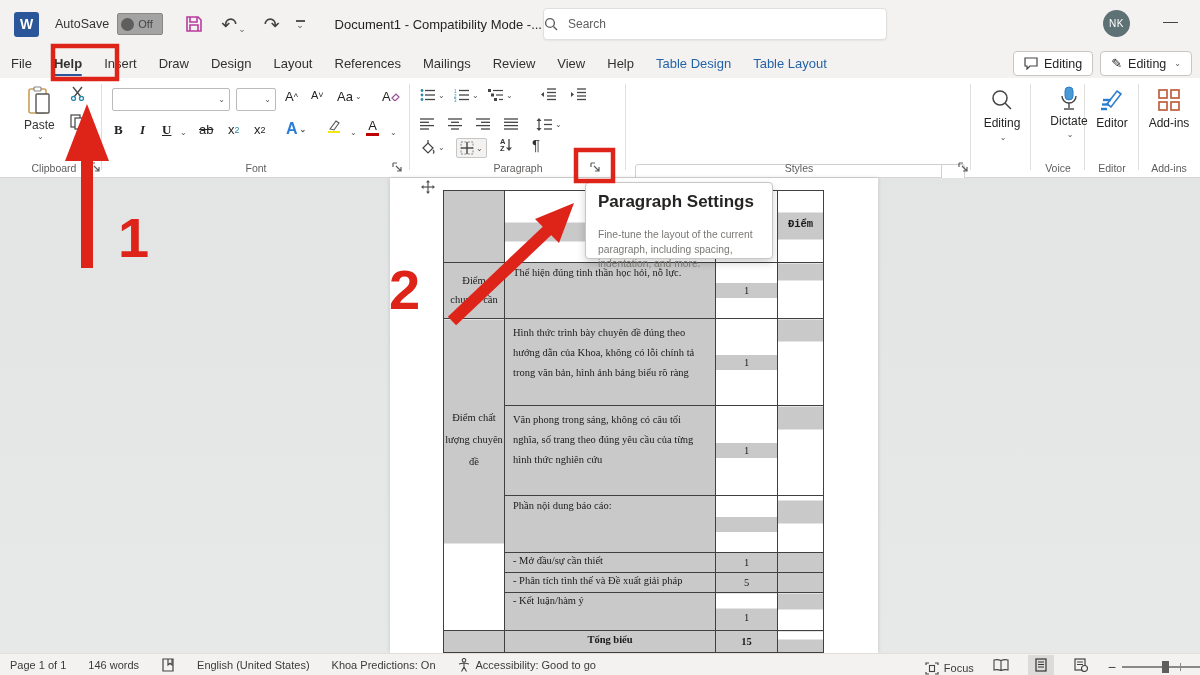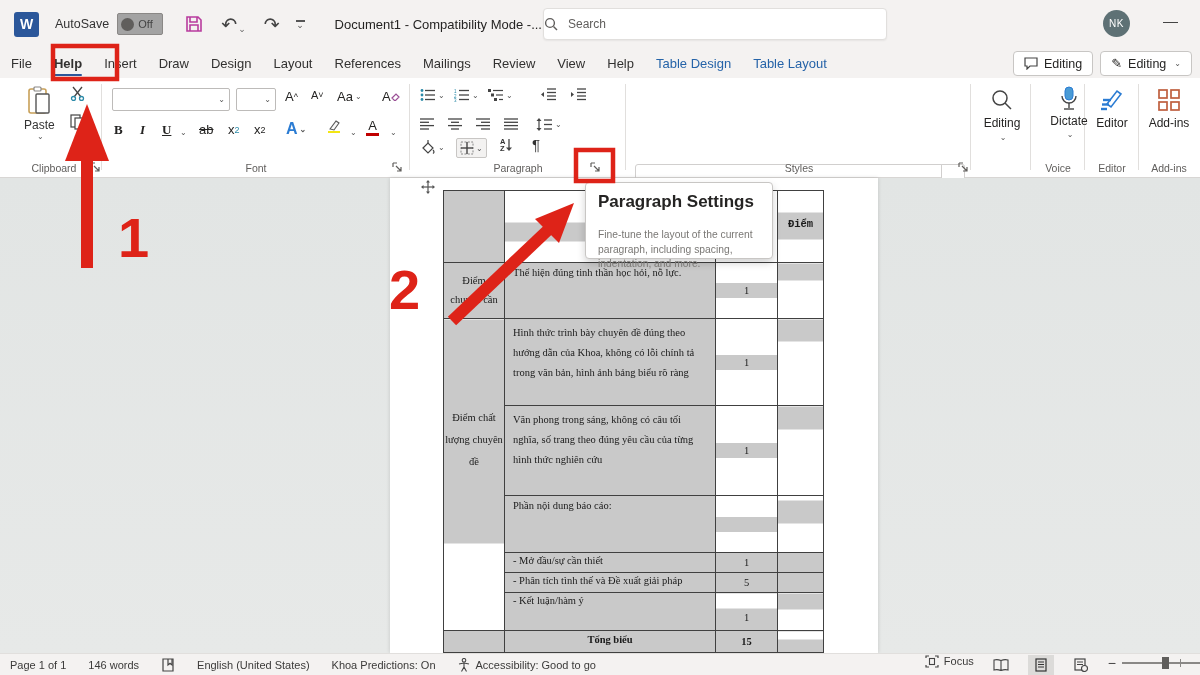--- a/index.html
+++ b/index.html
@@ -92,21 +92,21 @@
   
   #annot-svg { position:absolute; left:0; top:0; z-index:60; pointer-events:none; }
   .bignum { position:absolute; z-index:60; color:#de2318; font-size:56px; font-weight:900; line-height:1; pointer-events:none; font-family:"Liberation Sans",sans-serif; }
   #num1 { left:118px; top:210px; }
   #num2 { left:389px; top:262px; }
 
   
   #statusbar { position:absolute; left:0; top:653px; width:1200px; height:22px; background:#f4f2f1; border-top:1px solid #e1dfdd; display:flex; align-items:center; font-size:11px; color:#3b3a39; }
   .sb-left { display:flex; align-items:center; gap:22px; padding-left:10px; }
   .sb-item { display:flex; align-items:center; gap:5px; white-space:nowrap; }
-  .sb-right { position:absolute; right:0; display:flex; align-items:flex-start; gap:14px; }
+  .sb-right { position:absolute; right:0; display:flex; align-items:flex-end; gap:14px; }
   .viewbtn { width:26px; height:20px; display:flex; align-items:center; justify-content:center; }
   .viewbtn.sel { background:#dcdbd9; }
   #zoomslider { display:flex; align-items:center; gap:6px; margin-right:0; }
   .ztrack { position:relative; width:78px; height:2px; background:#8a8886; }
   .zhandle { position:absolute; left:40px; top:-5px; width:7px; height:12px; background:#605e5c; }
   .ztick { position:absolute; left:58px; top:-3px; width:1px; height:8px; background:#8a8886; }
 </style>
 </head>
 <body>
 

